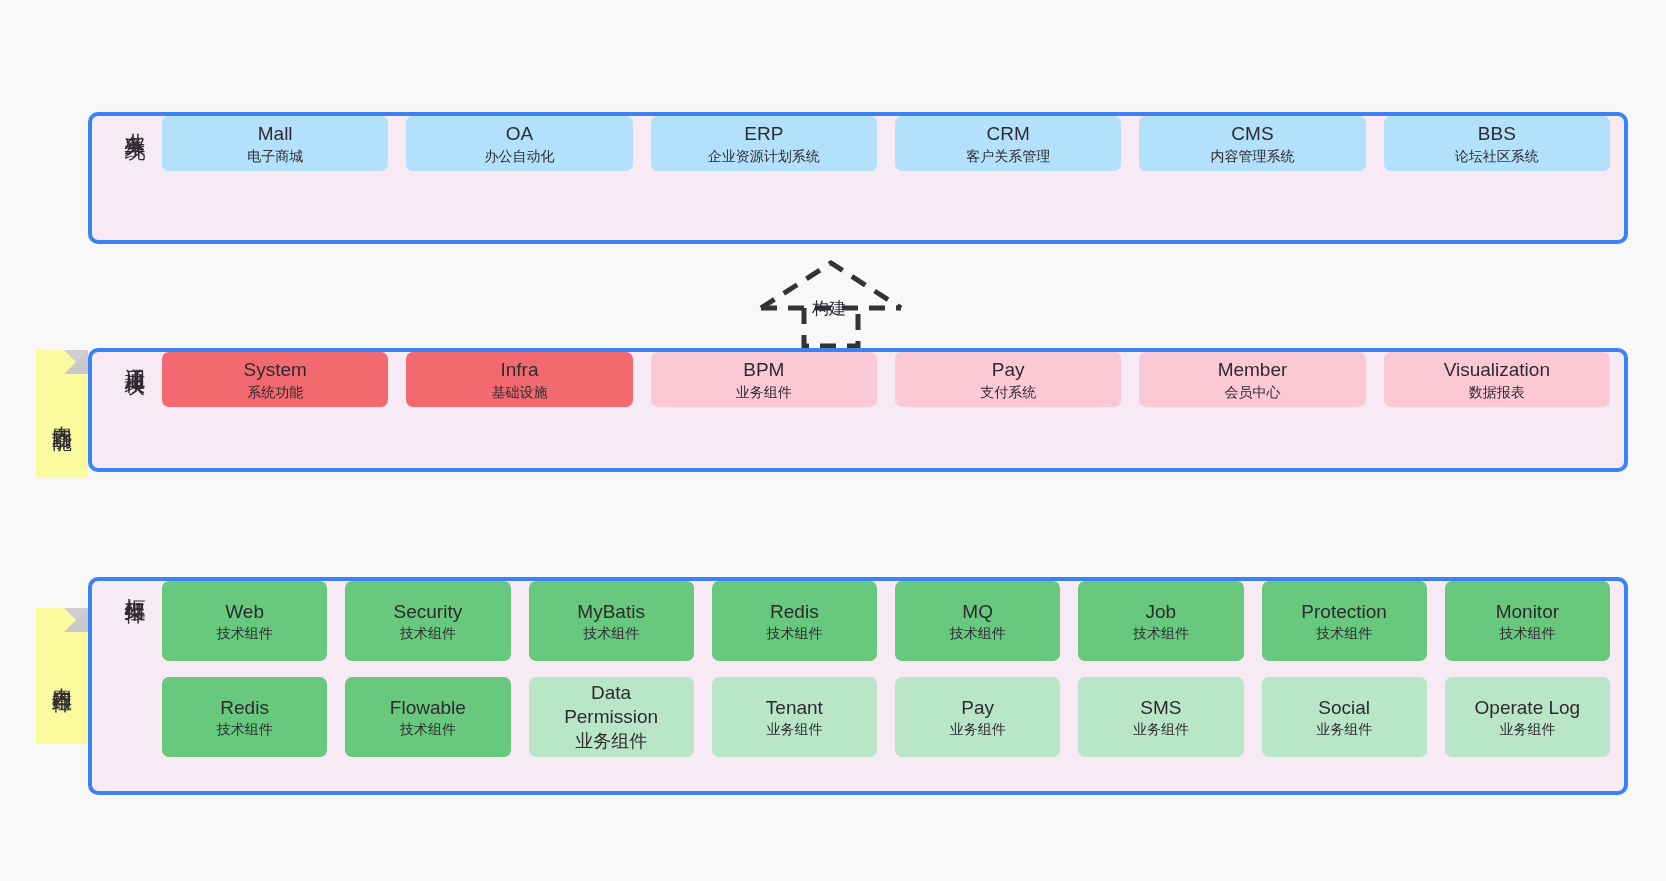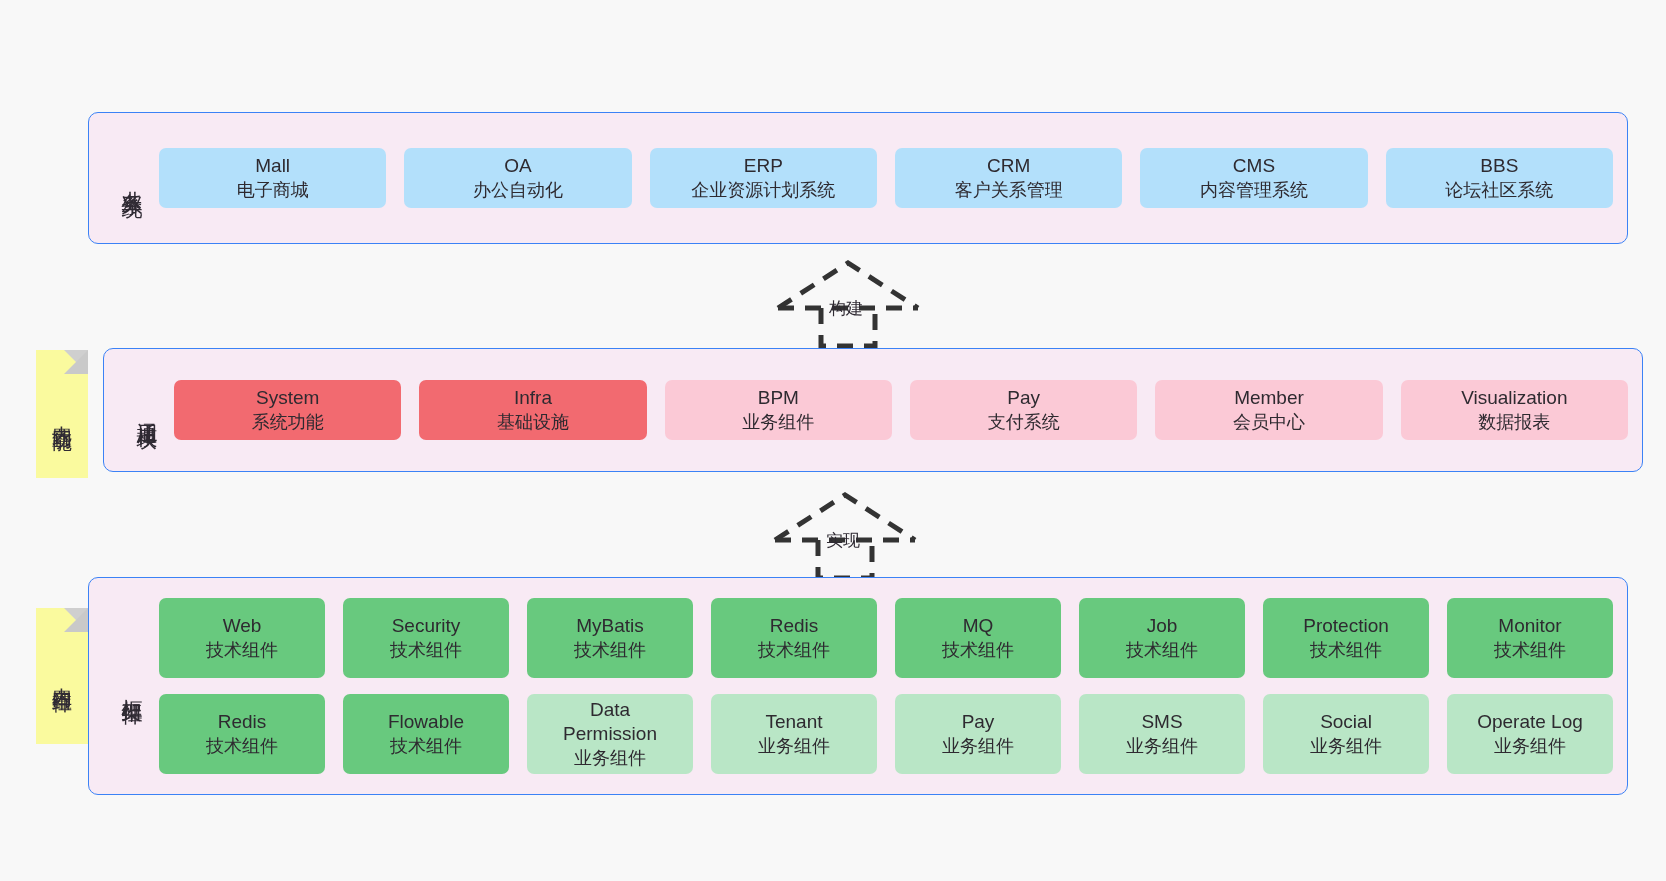--- a/index.html
+++ b/index.html
@@ -8,24 +8,24 @@
     background: #f8f8f8;
     font-family: "Liberation Sans", "DejaVu Sans", sans-serif;
     overflow: hidden;
   }
   #canvas { position: relative; width: 1666px; height: 881px; }
 
   
   .layer {
     position: absolute;
     background: #f8eaf4;
-    border: 1px solid #3b82f6;
+    border: 4px solid #3b82f6;
     border-radius: 10px;
     display: flex;
-    align-items: center;
+    align-items: flex-start;
     padding-left: 20px;
   }
   .layer-label {
     flex: 0 0 auto;
     width: 46px;
     display: flex;
     align-items: center;
     justify-content: center;
     font-size: 21px;
     color: #2f2a33;
@@ -57,21 +57,21 @@
     flex-direction: column;
     align-items: center;
     justify-content: center;
     text-align: center;
     line-height: 1.3;
     color: #2e2a30;
     padding: 6px 4px;
     user-select: none;
   }
   .card .t1 { font-size: 19px; }
-  .card .t2 { font-size: 18px; }
+  .card .t2 { font-size: 14px; }
   .card .t3 { font-size: 18px; }
 
   .c-blue      { background: #b3e0fb; }
   .c-red       { background: #f26a70; }
   .c-pink      { background: #fbc9d6; }
   .c-green     { background: #68c97e; }
   .c-lightgreen{ background: #b9e6c6; }
 
   
   .sticky {
@@ -147,35 +147,35 @@
           <div class="t2">内容管理系统</div>
         </div>
         <div class="card c-blue">
           <div class="t1">BBS</div>
           <div class="t2">论坛社区系统</div>
         </div>
       </div>
     </div>
   </div>
 
-  <div class="arrow" style="left:773px; top:258px;">
+  <div class="arrow" style="left:756px; top:258px;">
     <svg width="150" height="92" viewBox="0 0 150 92">
       <path d="M5 50 L75 5 L145 50" fill="none" stroke="#333" stroke-width="5" stroke-dasharray="16,11" stroke-linecap="butt"></path>
       <path d="M5 50 L145 50" fill="none" stroke="#333" stroke-width="5" stroke-dasharray="16,11"></path>
       <path d="M48 50 L48 88 L102 88 L102 50" fill="none" stroke="#333" stroke-width="5" stroke-dasharray="16,11"></path>
     </svg>
     <div class="arrow-label" style="left:56px; top:39px;">构建</div>
   </div>
 
   <div class="sticky" style="left:36px; top:350px; width:52px; height:128px;">
     <span class="fold"></span>
     <span>内置功能</span>
   </div>
 
-  <div class="layer" id="layer-common" style="left:103px; top:348px; width:1540px; height:124px;">
+  <div class="layer" id="layer-common" style="left:88px; top:348px; width:1540px; height:124px;">
     <div class="layer-label">通用模块</div>
     <div class="layer-body">
       <div class="row">
         <div class="card c-red">
           <div class="t1">System</div>
           <div class="t2">系统功能</div>
         </div>
         <div class="card c-red">
           <div class="t1">Infra</div>
           <div class="t2">基础设施</div>
@@ -193,28 +193,20 @@
           <div class="t2">会员中心</div>
         </div>
         <div class="card c-pink">
           <div class="t1">Visualization</div>
           <div class="t2">数据报表</div>
         </div>
       </div>
     </div>
   </div>
 
-  <div class="arrow" style="left:770px; top:490px;">
-    <svg width="150" height="92" viewBox="0 0 150 92">
-      <path d="M5 50 L75 5 L145 50" fill="none" stroke="#333" stroke-width="5" stroke-dasharray="16,11" stroke-linecap="butt"></path>
-      <path d="M5 50 L145 50" fill="none" stroke="#333" stroke-width="5" stroke-dasharray="16,11"></path>
-      <path d="M48 50 L48 88 L102 88 L102 50" fill="none" stroke="#333" stroke-width="5" stroke-dasharray="16,11"></path>
-    </svg>
-    <div class="arrow-label" style="left:56px; top:39px;">实现</div>
-  </div>
 
   <div class="sticky" style="left:36px; top:608px; width:52px; height:136px;">
     <span class="fold"></span>
     <span>内置组件</span>
   </div>
 
   <div class="layer" id="layer-framework" style="left:88px; top:577px; width:1540px; height:218px;">
     <div class="layer-label">框架组件</div>
     <div class="layer-body">
 

